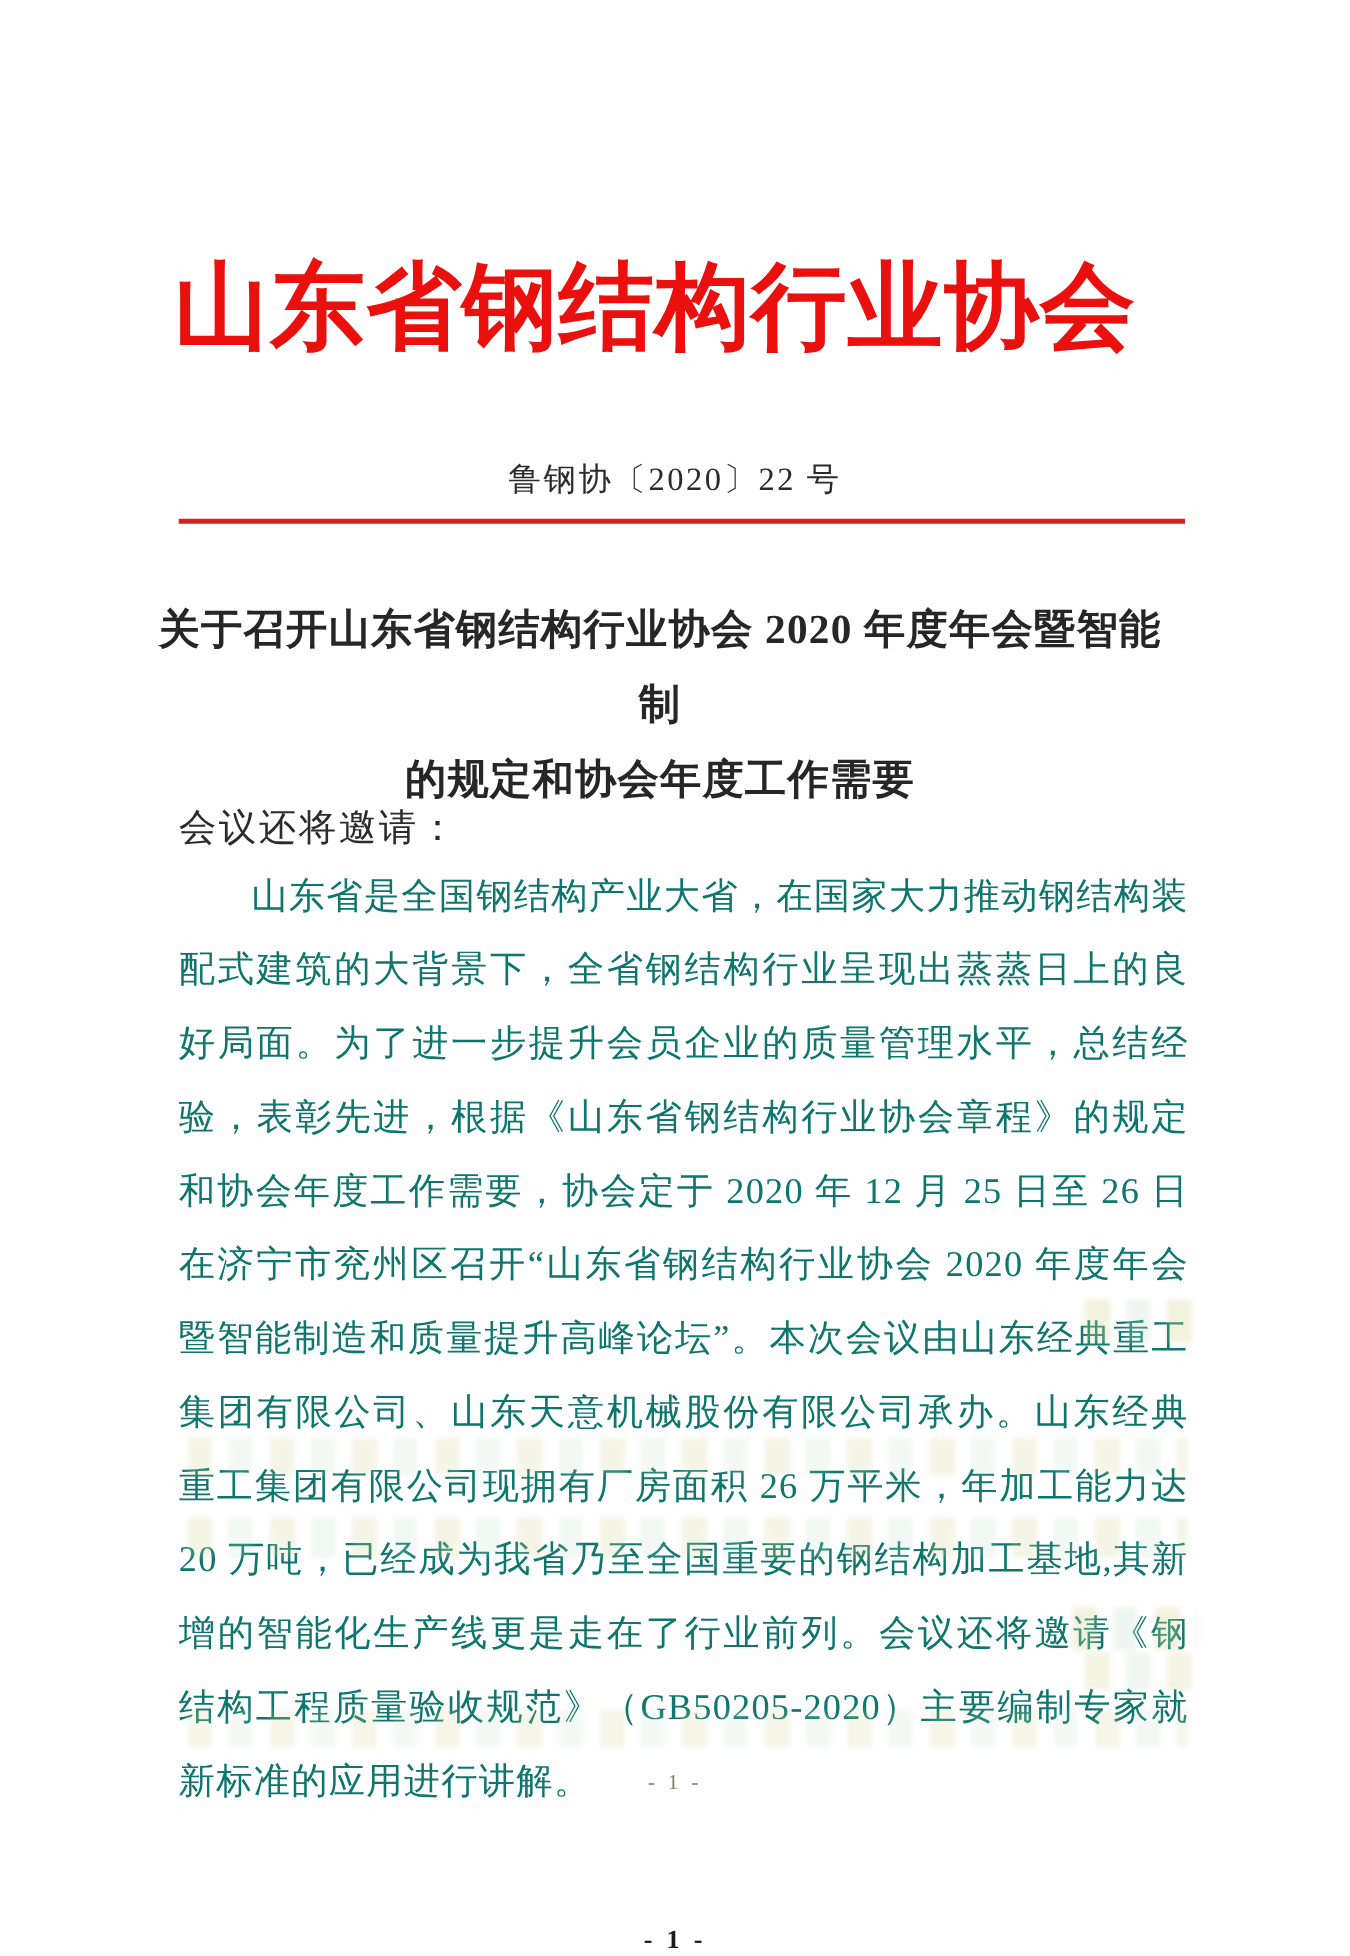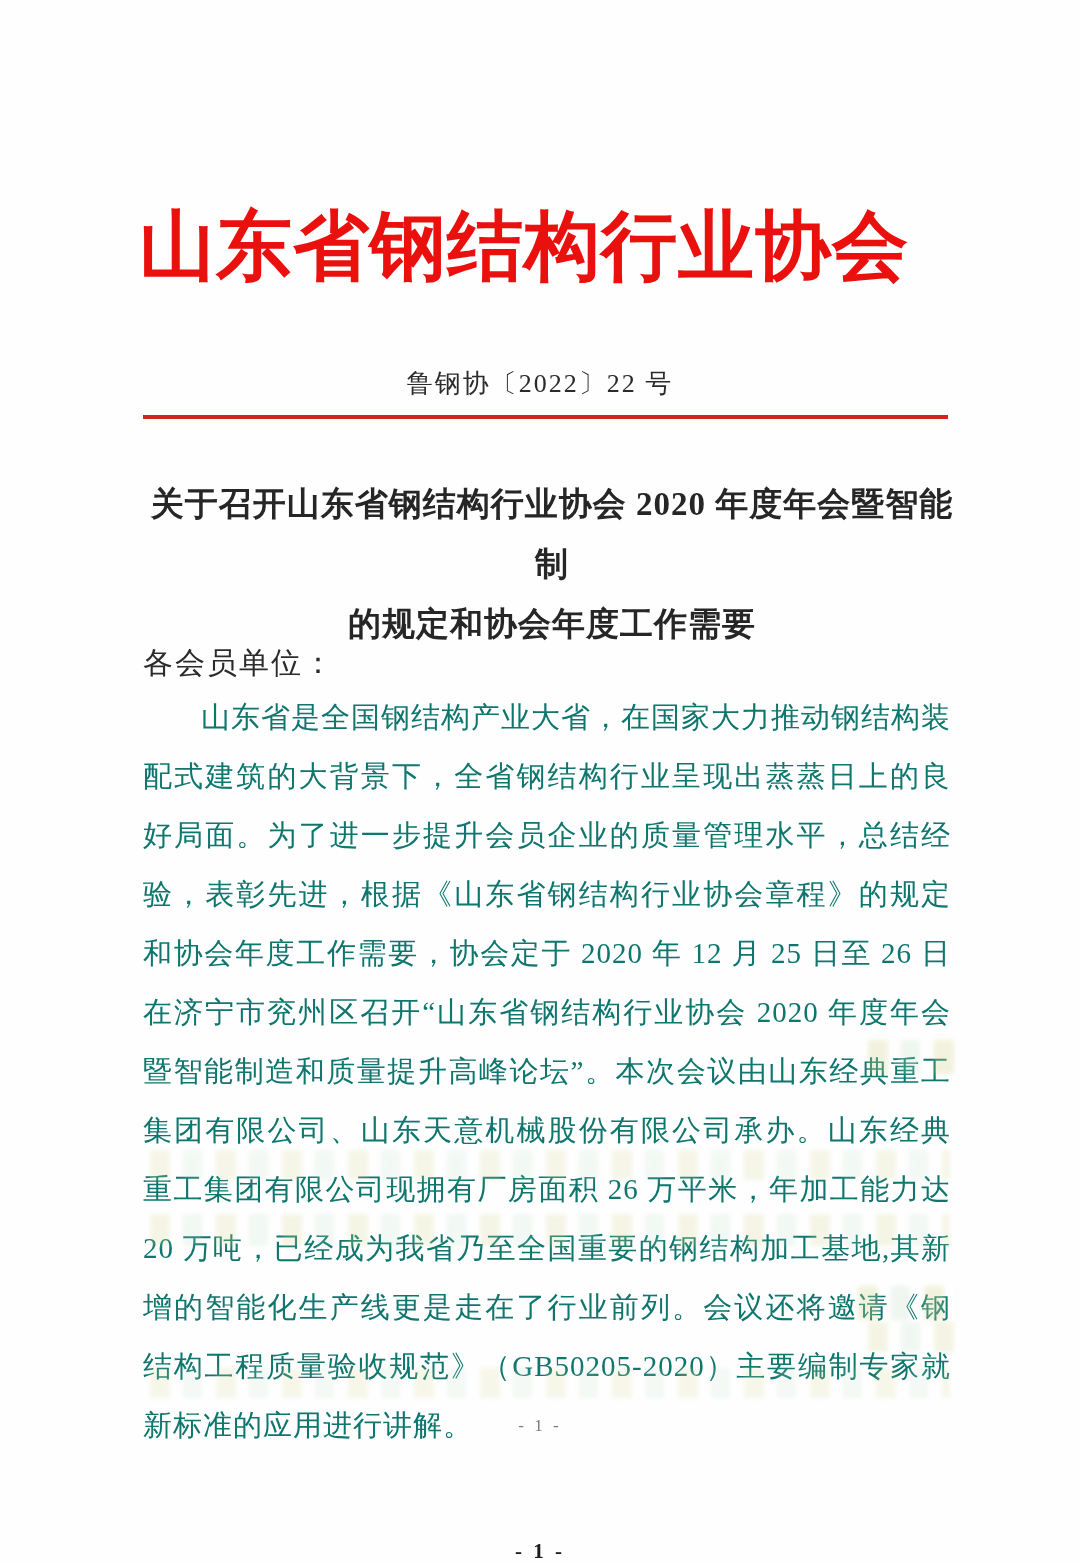--- a/index.html
+++ b/index.html
@@ -48,21 +48,21 @@
     left: 143px;
     top: 415px;
     width: 805px;
     height: 4px;
     background: #d2231e;
   }
 
   
   .notice-title {
     position: absolute;
-    left: 146px;
+    left: 122px;
     top: 474px;
     width: 812px;
     text-align: center;
     font-size: 33px;
     line-height: 60px;
     font-weight: bold;
     color: #262626;
     letter-spacing: 1px;
   }
 
@@ -137,30 +137,30 @@
     font-weight: bold;
   }
 </style>
 </head>
 <body>
 
 <div class="page">
 
   <div class="org-title">山东省钢结构行业协会</div>
 
-  <div class="doc-number">鲁钢协〔2022〕22 号</div>
+  <div class="doc-number">鲁钢协〔2020〕22 号</div>
 
   <div class="red-rule"></div>
 
   <div class="notice-title">
     <div>关于召开山东省钢结构行业协会 2020 年度年会暨智能制</div>
     <div>的规定和协会年度工作需要</div>
   </div>
 
-  <div class="salutation">各会员单位：</div>
+  <div class="salutation">会议还将邀请：</div>
 
   <p class="body-paragraph">山东省是全国钢结构产业大省，在国家大力推动钢结构装配式建筑的大背景下，全省钢结构行业呈现出蒸蒸日上的良好局面。为了进一步提升会员企业的质量管理水平，总结经验，表彰先进，根据《山东省钢结构行业协会章程》的规定和协会年度工作需要，协会定于 2020 年 12 月 25 日至 26 日在济宁市兖州区召开“山东省钢结构行业协会 2020 年度年会暨智能制造和质量提升高峰论坛”。本次会议由山东经典重工集团有限公司、山东天意机械股份有限公司承办。山东经典重工集团有限公司现拥有厂房面积 26 万平米，年加工能力达 20 万吨，已经成为我省乃至全国重要的钢结构加工基地,其新增的智能化生产线更是走在了行业前列。会议还将邀请《钢结构工程质量验收规范》（GB50205-2020）主要编制专家就新标准的应用进行讲解。</p>
 
   <div class="bleed b1"></div>
   <div class="bleed b2"></div>
   <div class="bleed b3"></div>
   <div class="bleed b4"></div>
   <div class="bleed b5"></div>
   <div class="bleed b6"></div>
 

